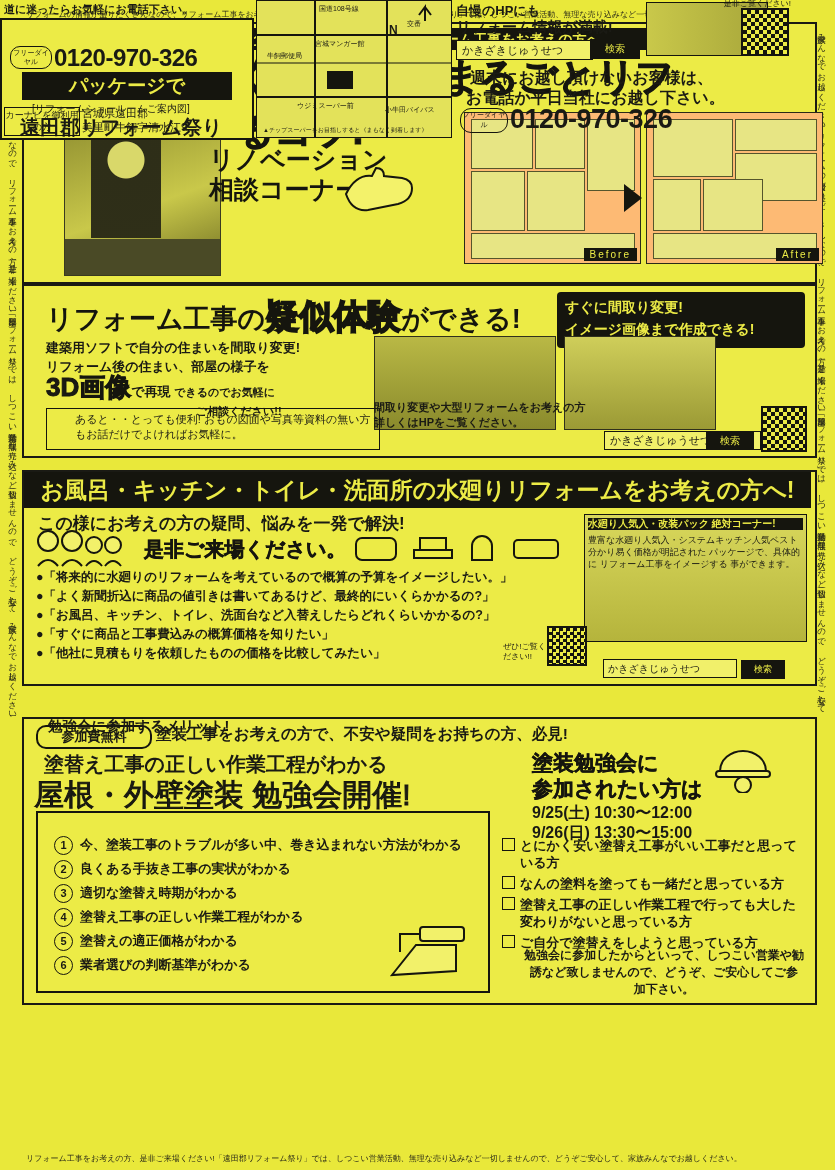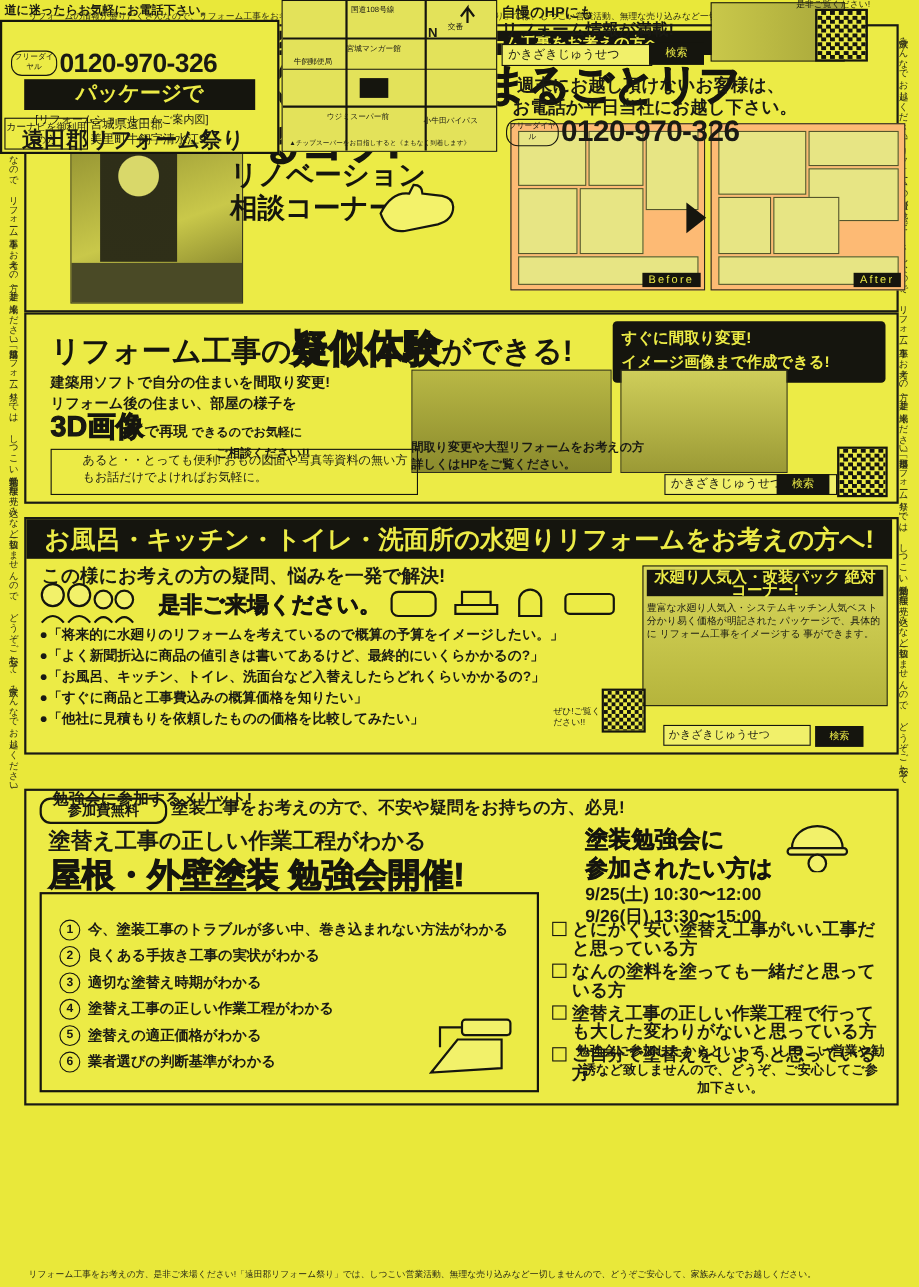--- a/index.html
+++ b/index.html
@@ -92,34 +92,34 @@
      font-size:9px;text-align:center;line-height:19px;}
   #sec3 .qr2{position:absolute;right:228px;bottom:18px;width:36px;height:36px;background:
      repeating-conic-gradient(#15150e 0 25%, #eceb46 0 50%) 0 0/7px 7px;border:2px solid #15150e;}
 
   
   #sec4{left:22px;top:674px;width:791px;height:284px;margin-top:43px;}
   #sec4 .free{position:absolute;left:12px;top:6px;width:112px;height:20px;border:2px solid #15150e;
      border-radius:10px;font-size:13px;font-weight:bold;text-align:center;line-height:20px;}
   #sec4 .headline{position:absolute;left:132px;top:5px;font-size:15.5px;font-weight:bold;}
   #sec4 .l1{position:absolute;left:20px;top:32px;font-size:20px;font-weight:bold;}
-  #sec4 .l2{position:absolute;left:20px;top:56px;font-size:30px;font-weight:bold;-webkit-text-stroke:1px #15150e;}
+  #sec4 .l2{position:absolute;left:10px;top:56px;font-size:30px;font-weight:normal;-webkit-text-stroke:1px #15150e;}
   #sec4 .r1{position:absolute;left:508px;top:30px;font-size:21px;font-weight:bold;-webkit-text-stroke:.5px #15150e;}
   #sec4 .r2{position:absolute;left:508px;top:56px;font-size:21px;font-weight:bold;-webkit-text-stroke:.5px #15150e;}
   #sec4 .d1{position:absolute;left:508px;top:84px;font-size:16px;font-weight:bold;}
   #sec4 .d2{position:absolute;left:508px;top:104px;font-size:16px;font-weight:bold;}
   #sec4 .meritbox{position:absolute;left:12px;top:92px;width:450px;height:178px;border:2px solid #15150e;}
   #sec4 .meritttl{position:absolute;left:24px;top:-2px;font-size:14.5px;font-weight:bold;}
   #sec4 .meritbox ol{margin:0;padding:20px 0 0 0;list-style:none;}
   #sec4 .meritbox li{font-size:13px;font-weight:bold;line-height:24px;padding-left:16px;}
   #sec4 .num{display:inline-block;width:17px;height:17px;border:1.5px solid #15150e;border-radius:50%;
      text-align:center;line-height:16px;font-size:11px;margin-right:7px;vertical-align:middle;}
   #sec4 .notbox{position:absolute;left:478px;top:118px;width:300px;height:106px;}
   #sec4 .notttl{position:absolute;left:478px;top:98px;font-size:13.5px;font-weight:bold;}
-  #sec4 .notbox div{font-size:16px;font-weight:bold;line-height:17px;margin-bottom:4px;padding-left:18px;position:relative;}
+  #sec4 .notbox div{font-size:13px;font-weight:bold;line-height:17px;margin-bottom:4px;padding-left:18px;position:relative;}
   #sec4 .notbox div:before{content:"";position:absolute;left:0;top:1px;width:11px;height:11px;border:1.5px solid #15150e;}
   #sec4 .closing{position:absolute;left:500px;top:228px;width:280px;font-size:12px;line-height:17px;text-align:center;font-weight:bold;}
   #sec4 .helmet{position:absolute;left:690px;top:22px;width:58px;height:52px;}
   #sec4 .roller{position:absolute;left:350px;top:200px;width:110px;height:62px;}
 
   
   #sec5{left:22px;top:962px;width:791px;height:140px;border:none;background:transparent;}
   #sec5 .telbox{position:absolute;left:0;top:18px;width:250px;height:118px;border:2px solid #15150e;background:#eceb46;}
   #sec5 .leadin{position:absolute;left:4px;top:2px;font-size:11px;font-weight:bold;}
   #sec5 .tel1{position:absolute;left:52px;top:24px;font-size:24px;font-weight:bold;letter-spacing:-.5px;}
@@ -251,21 +251,21 @@
       </svg>
     </div>
     <ul>
       <li>●「将来的に水廻りのリフォームを考えているので概算の予算をイメージしたい。」</li>
       <li>●「よく新聞折込に商品の値引きは書いてあるけど、最終的にいくらかかるの?」</li>
       <li>●「お風呂、キッチン、トイレ、洗面台など入替えしたらどれくらいかかるの?」</li>
       <li>●「すぐに商品と工事費込みの概算価格を知りたい」</li>
       <li>●「他社に見積もりを依頼したものの価格を比較してみたい」</li>
     </ul>
     <div class="clip">
-      <div style="font-weight:bold;font-size:14px;text-align:center;background:#15150e;color:#eceb46;">水廻り人気入・改装パック 絶対コーナー!</div>
+      <div style="font-weight:bold;font-size:10px;background:#15150e;color:#eceb46;">水廻り人気入・改装パック 絶対コーナー!</div>
       <div style="margin-top:4px;">豊富な水廻り人気入・システムキッチン人気ベスト 分かり易く価格が明記された パッケージで、具体的に リフォーム工事をイメージする 事ができます。</div>
     </div>
     <div class="qr2"></div>
     <div style="position:absolute;right:268px;bottom:22px;font-size:8px;width:44px;line-height:10px;">ぜひ!ご覧ください!!</div>
     <div class="srch2">かきざきじゅうせつ</div>
     <div class="srchbtn2">検索</div>
   </div>
 
   <div class="panel" id="sec4">
     <div class="free">参加費無料</div>

